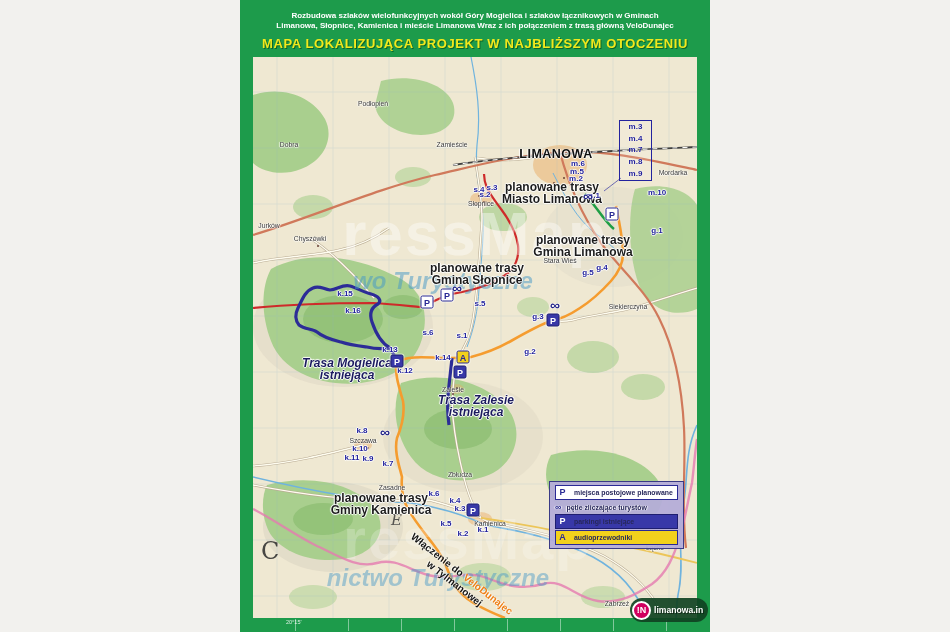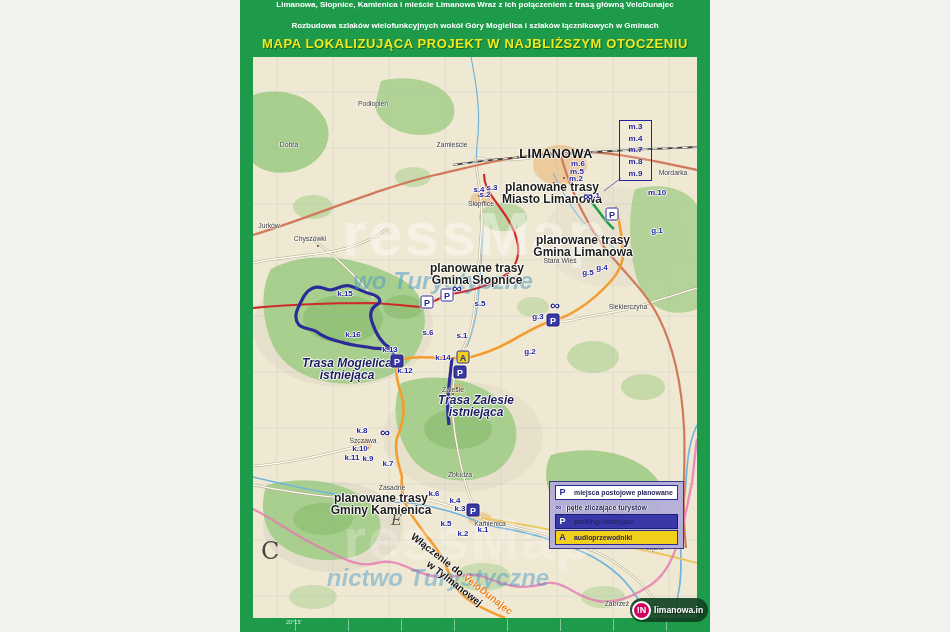--- a/index.html
+++ b/index.html
@@ -52,22 +52,22 @@
   .logo .bubble{width:19px;height:19px;border-radius:50%;background:#d0005f;border:2px solid #fff;box-sizing:border-box;
     color:#fff;font-weight:bold;font-size:9px;text-align:center;line-height:15px;}
   .logo .ltext{color:#fff;font-weight:bold;font-size:8.6px;text-shadow:1px 1px 0 rgba(0,0,0,.5);}
 </style>
 </head>
 <body>
 
 <div class="poster">
 
   <div class="hdr">
+    <div class="sub sub1">Rozbudowa szlaków wielofunkcyjnych wokół Góry Mogielica i szlaków łącznikowych w Gminach</div>
     <div class="sub">Limanowa, Słopnice, Kamienica i mieście Limanowa Wraz z ich połączeniem z trasą główną VeloDunajec</div>
-    <div class="sub sub1">Rozbudowa szlaków wielofunkcyjnych wokół Góry Mogielica i szlaków łącznikowych w Gminach</div>
     <div class="title">MAPA LOKALIZUJĄCA PROJEKT W NAJBLIŻSZYM OTOCZENIU</div>
   </div>
 
   <div class="map">
 
     <svg width="444" height="561" viewBox="0 0 444 561">
       <rect x="0" y="0" width="444" height="561" fill="#efe8d2"></rect>
 
       <ellipse cx="90" cy="270" rx="90" ry="60" fill="#ddd6c4" opacity=".5"></ellipse>
       <ellipse cx="210" cy="380" rx="80" ry="55" fill="#ddd6c4" opacity=".45"></ellipse>
@@ -255,21 +255,21 @@
         <span class="marker" style="left: 335px; top: 215px;">g.5</span>
         <span class="marker" style="left: 285px; top: 259px;">g.3</span>
         <span class="marker" style="left: 277px; top: 294px;">g.2</span>
         <span class="marker" style="left: 226px; top: 132px;">s.4</span>
         <span class="marker" style="left: 239px; top: 130px;">s.3</span>
         <span class="marker" style="left: 232px; top: 137px;">s.2</span>
         <span class="marker" style="left: 227px; top: 246px;">s.5</span>
         <span class="marker" style="left: 175px; top: 275px;">s.6</span>
         <span class="marker" style="left: 209px; top: 278px;">s.1</span>
         <span class="marker" style="left: 92px; top: 236px;">k.15</span>
-        <span class="marker" style="left: 100px; top: 253px; margin-top: 24px;">k.16</span>
+        <span class="marker" style="left: 100px; top: 253px;">k.16</span>
         <span class="marker" style="left: 137px; top: 292px;">k.13</span>
         <span class="marker" style="left: 152px; top: 313px; text-align: right;">k.12</span>
         <span class="marker" style="left: 190px; top: 300px;">k.14</span>
         <span class="marker" style="left: 109px; top: 373px;">k.8</span>
         <span class="marker" style="left: 107px; top: 391px;">k.10</span>
         <span class="marker" style="left: 99px; top: 400px;">k.11</span>
         <span class="marker" style="left: 115px; top: 401px;">k.9</span>
         <span class="marker" style="left: 135px; top: 406px;">k.7</span>
         <span class="marker" style="left: 174px; top: 436px; padding-left: 14px;">k.6</span>
         <span class="marker" style="left: 202px; top: 443px;">k.4</span>

